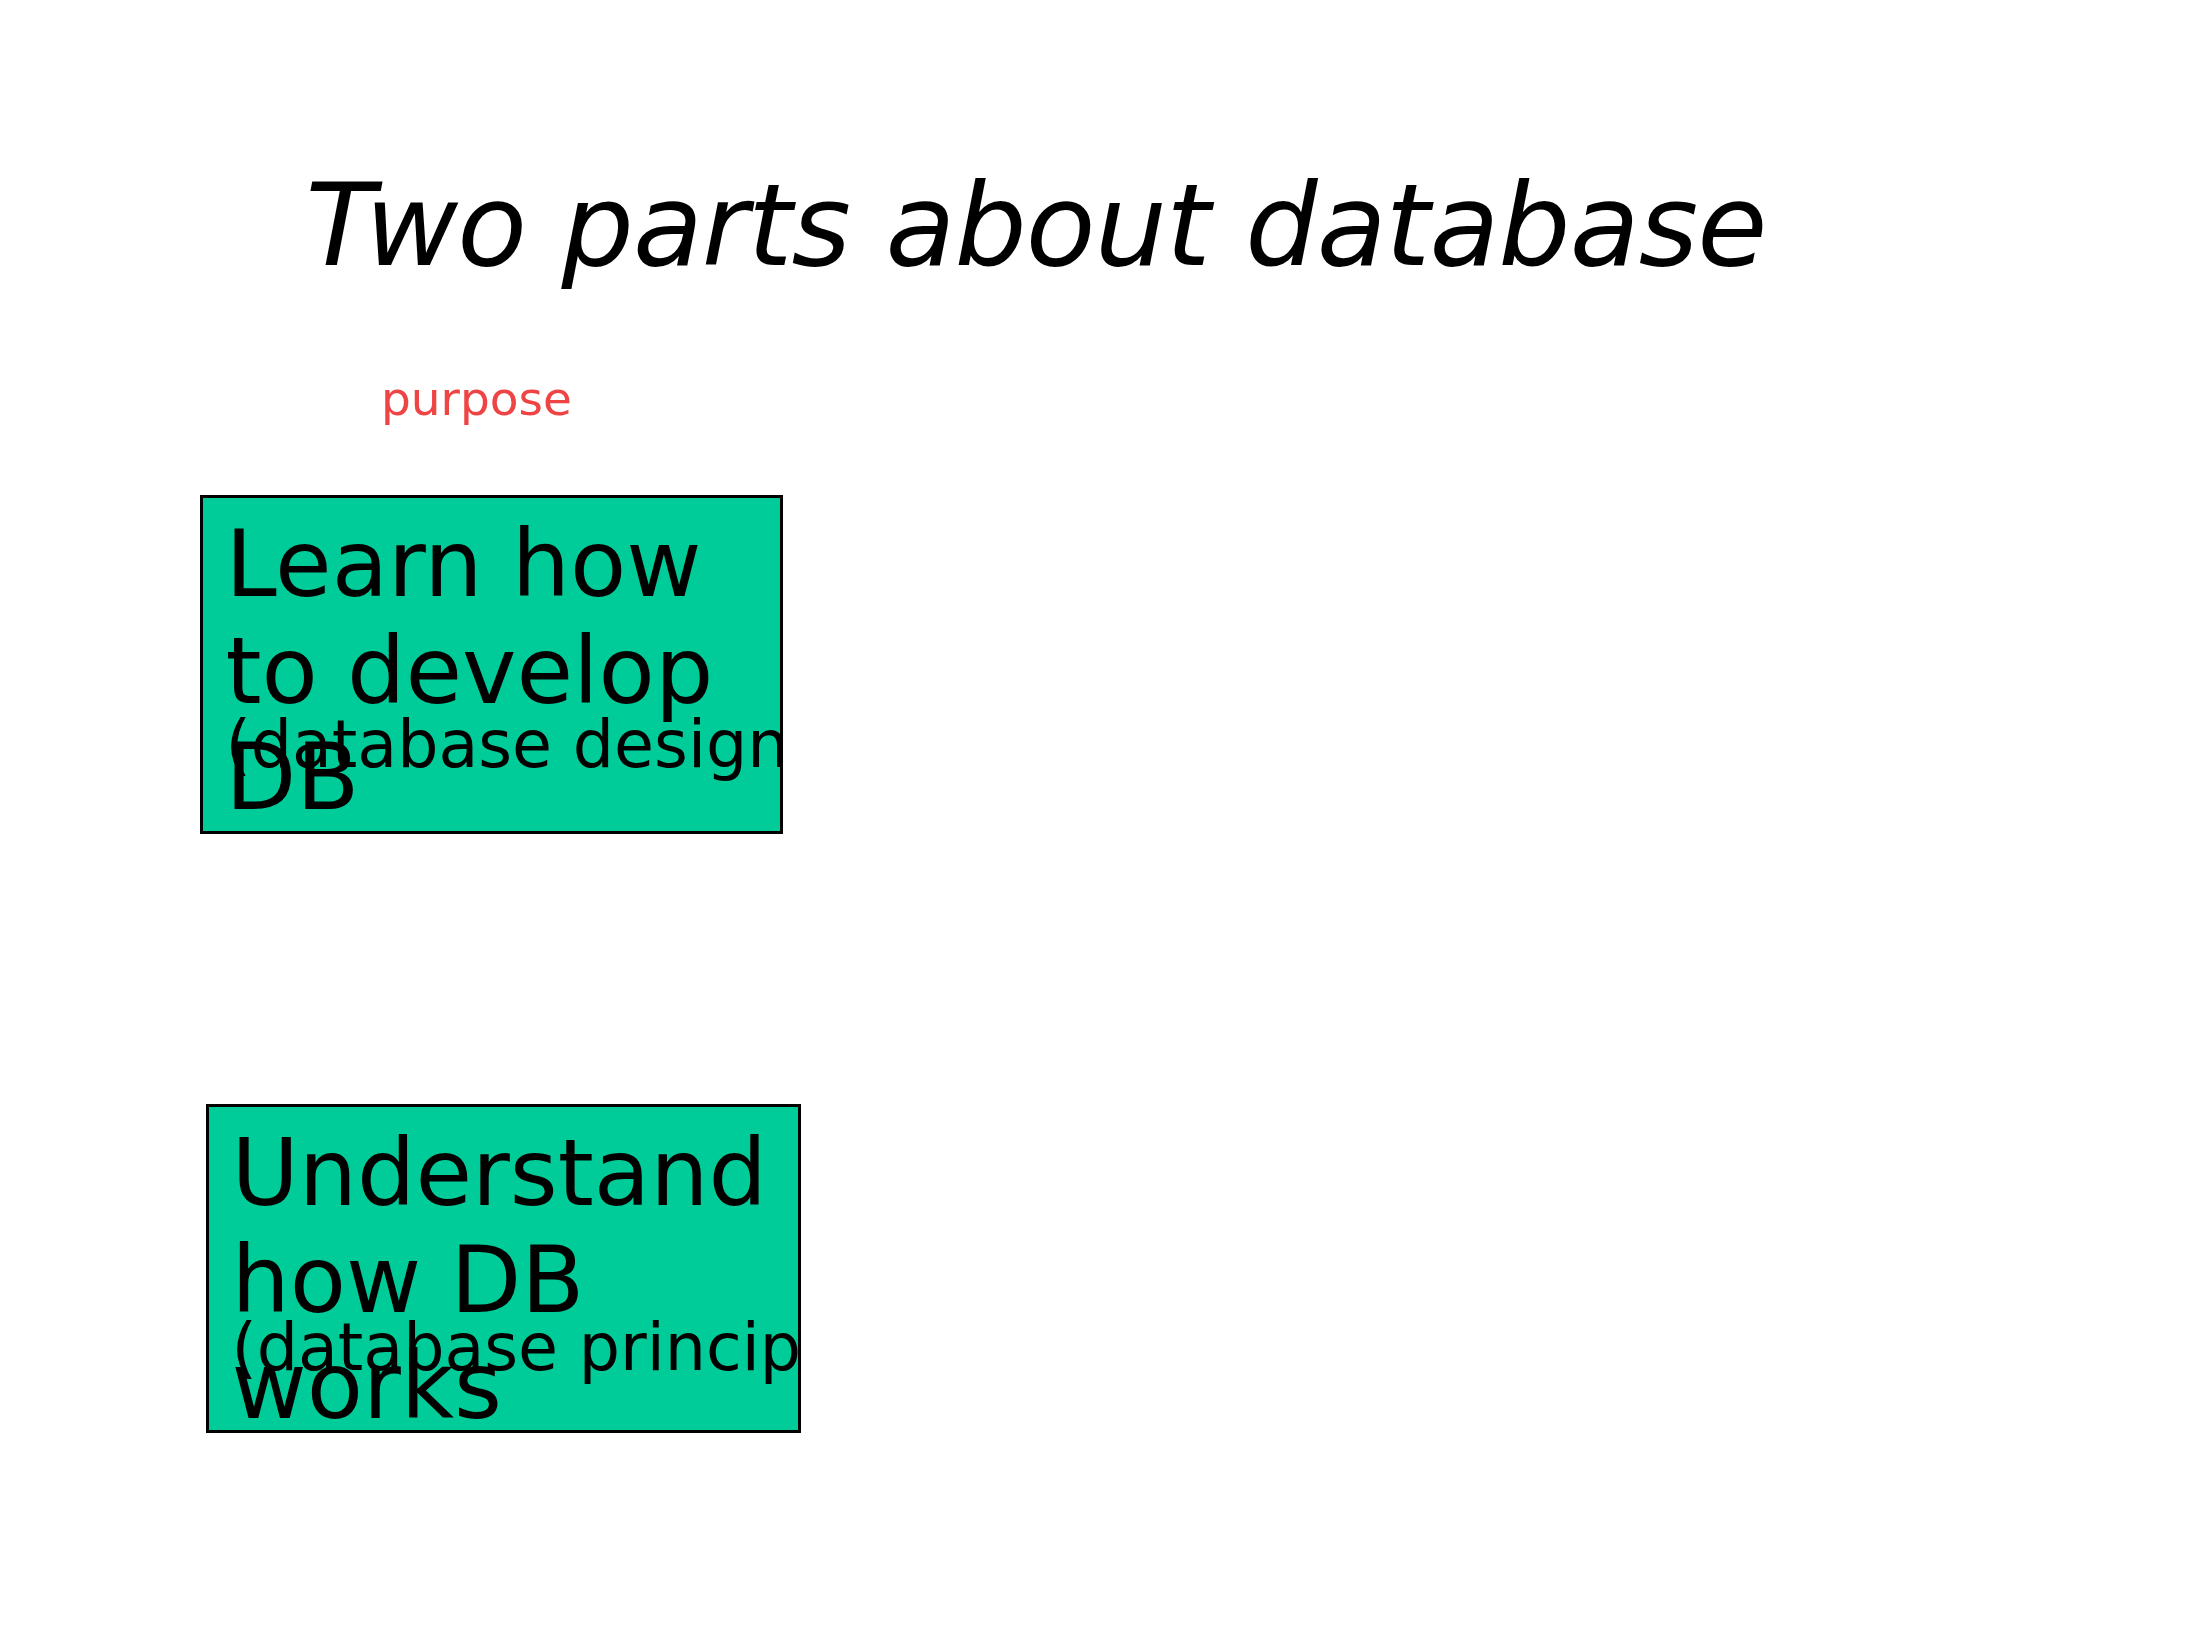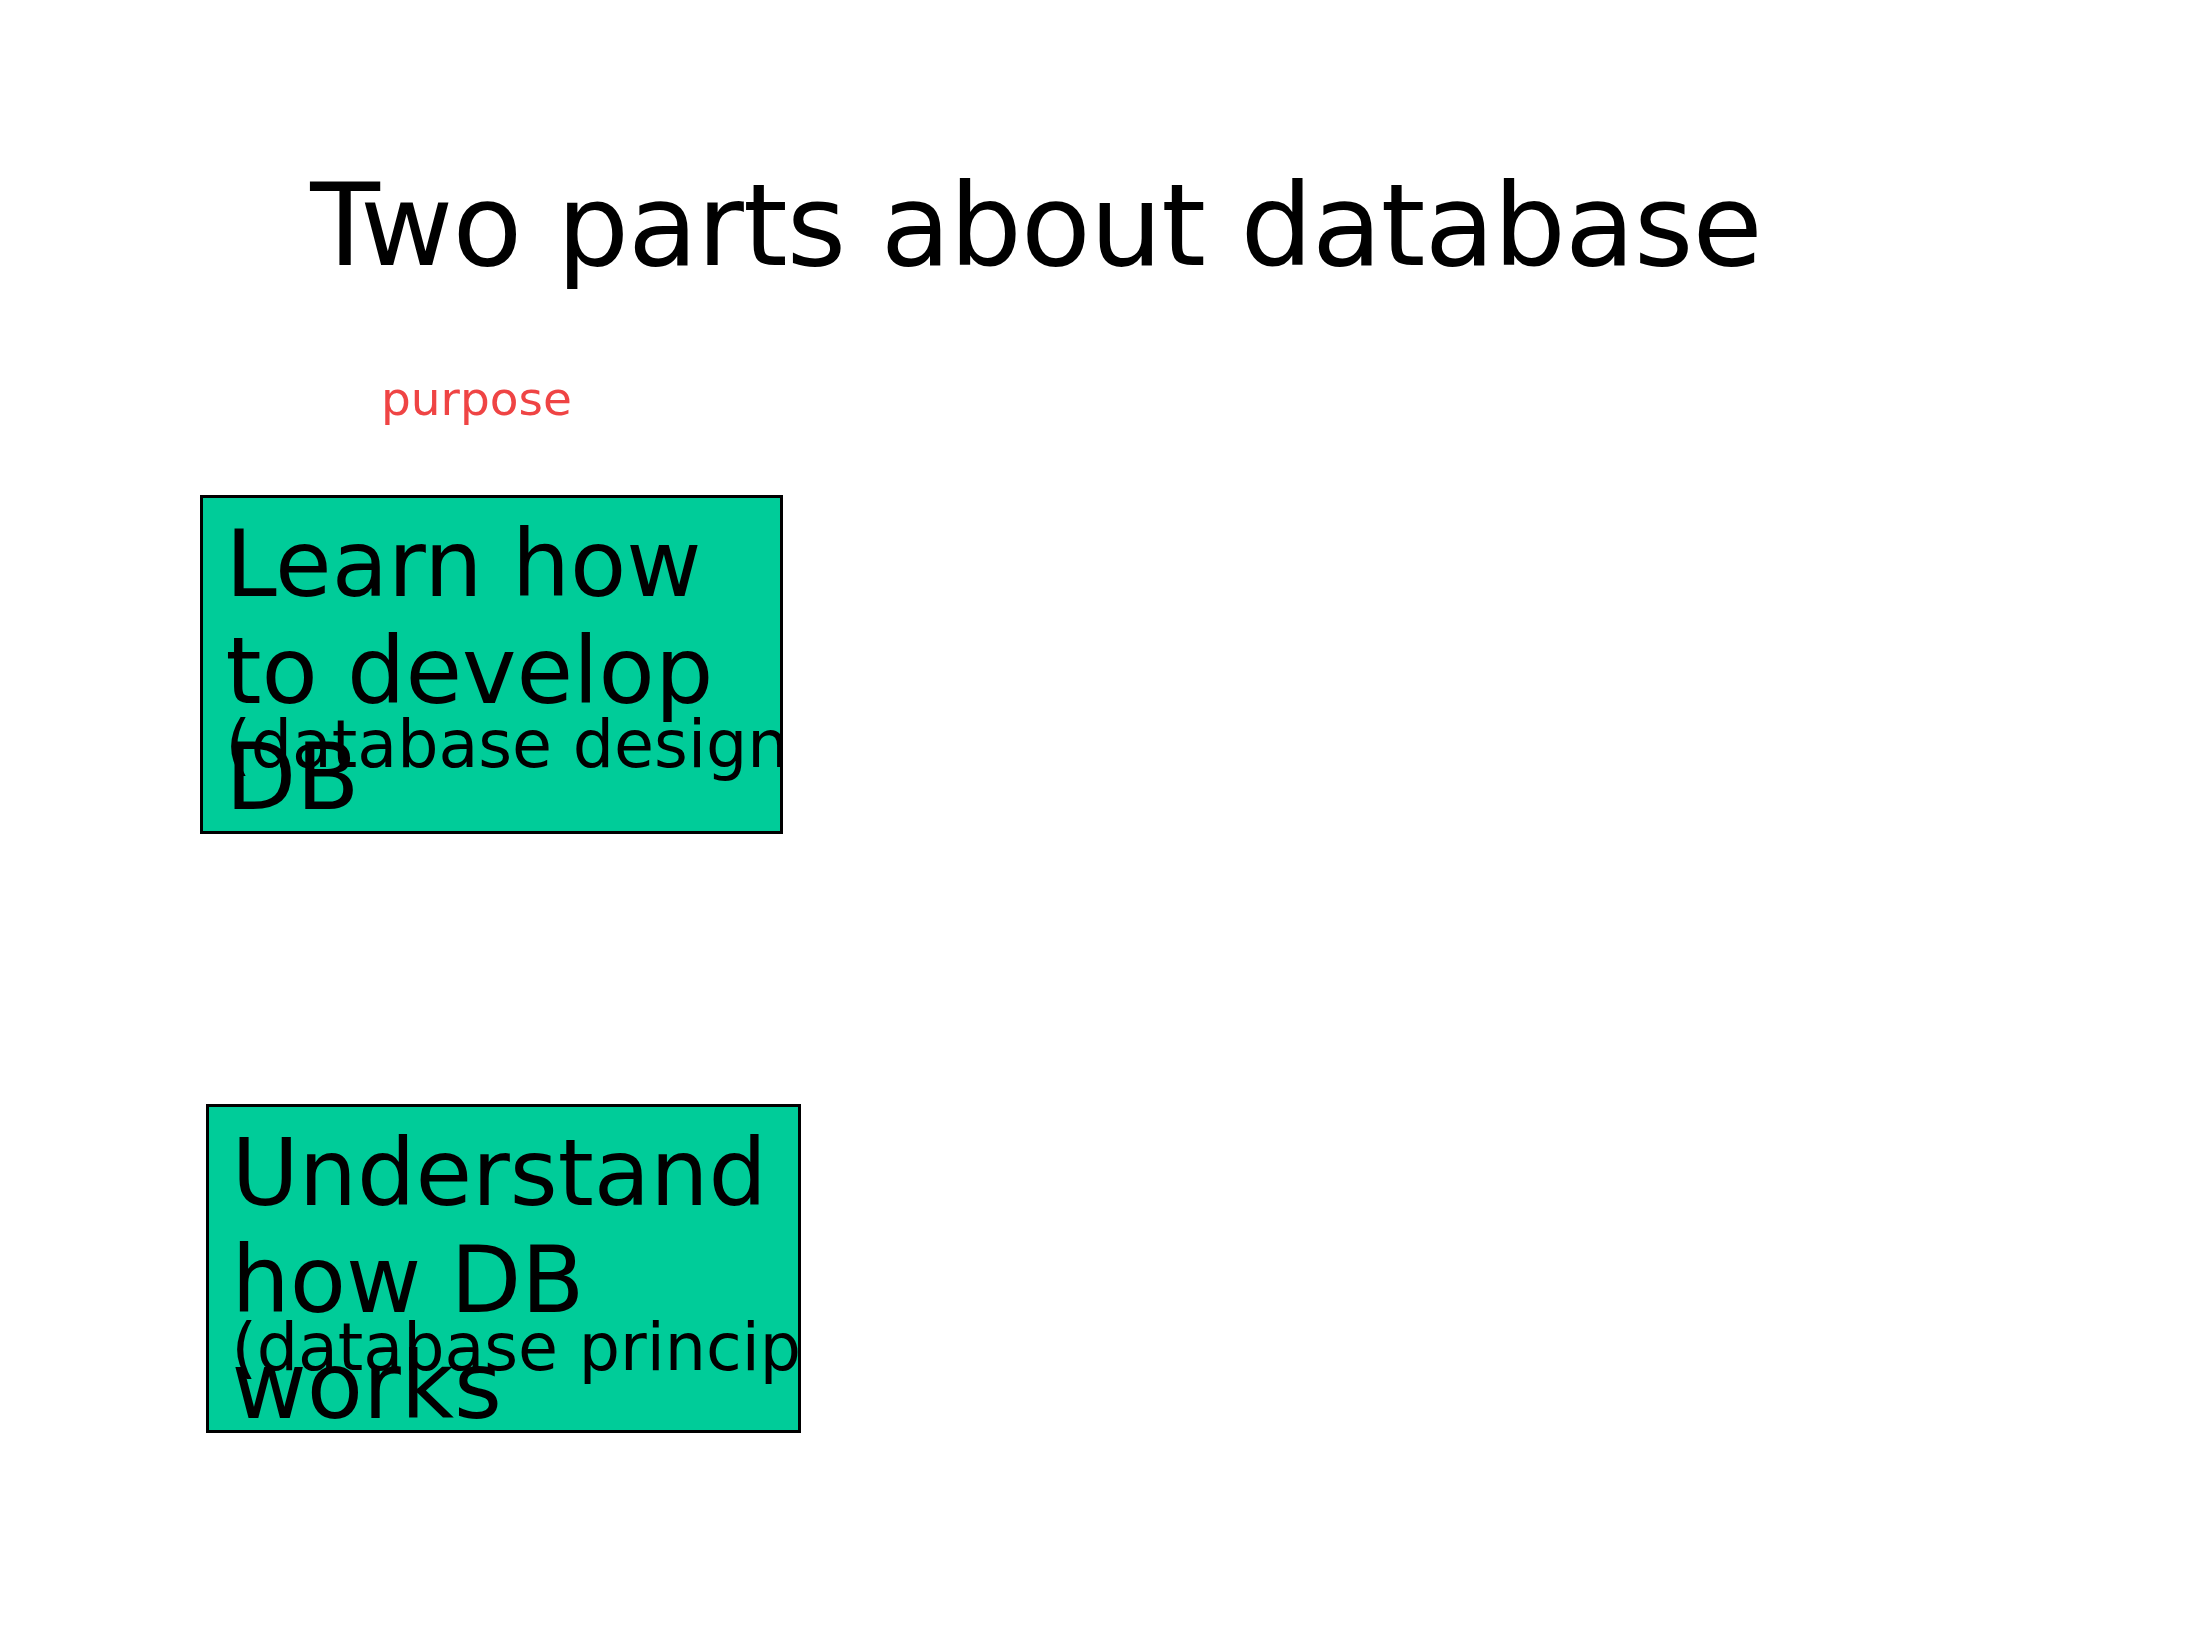--- a/index.html
+++ b/index.html
@@ -30,20 +30,21 @@
     left: 0;
     top: 90px;
     width: 2072px;
     text-align: center;
     font-size: 114px;
     font-weight: 400;
     line-height: 1.05;
     letter-spacing: -0.9px;
     color: #000000;
     white-space: nowrap;
+    font-style: italic;
   }
 
   .purpose-label {
     position: absolute;
     left: 381px;
     top: 373px;
     font-size: 47px;
     font-weight: 400;
     line-height: 1.1;
     color: #ef4444;

